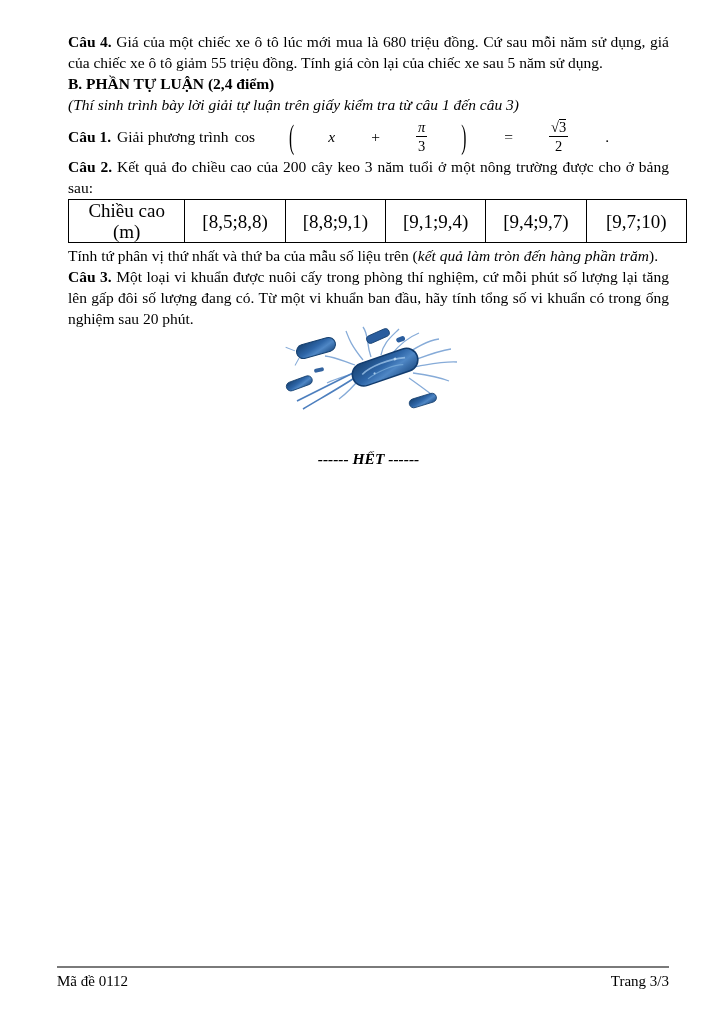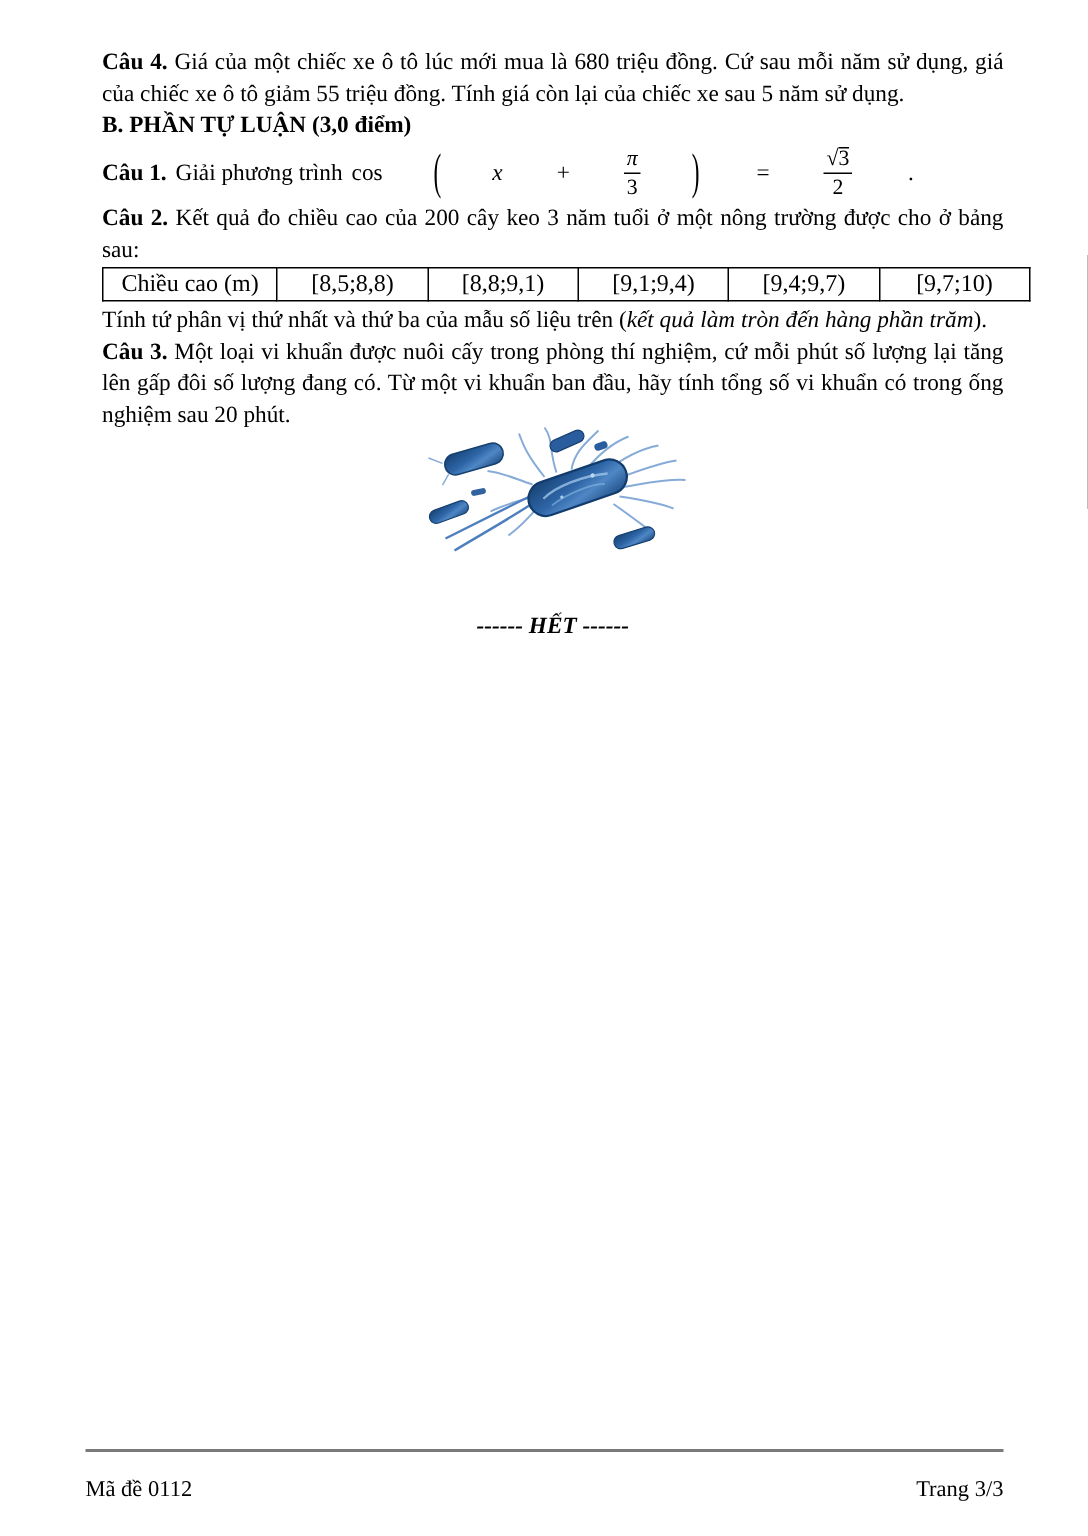--- a/index.html
+++ b/index.html
@@ -61,21 +61,21 @@
   table.data-table {
     border-collapse:collapse;
     margin:1px 0 2px 0;
     width:619px;
   }
   table.data-table td {
     border:1px solid #000;
     text-align:center;
     height:22px;
     padding:0 4px;
-    font-size:16px;
+    font-size:19px;
   }
   td.head-col { width:116px; }
   td.interval-cell { width:100px; font-size:14.5px;margin-top:32px; }
 
   
   .figure-wrap {
     text-align:center;
     margin-top:-14px;
   }
 
@@ -86,36 +86,37 @@
     font-style:italic;
     margin-top:8px;
   }
 
   
   .footer {
     position:absolute;
     left:57px; right:56px;
     top:966px;
     border-top:2px solid #7a7a7a;
-    padding-top:15px;
+    padding-top:3px;
     display:flex;
     justify-content:space-between;
     font-size:15px;
   }
 </style>
 </head>
 <body>
 
 <div class="page">
   <div class="content">
 
     <p class="para"><span class="bold">Câu 4.</span><span> Giá của một chiếc xe ô tô lúc mới mua là 680 triệu đồng. Cứ sau mỗi năm sử dụng, giá của chiếc xe ô tô giảm 55 triệu đồng. Tính giá còn lại của chiếc xe sau 5 năm sử dụng.</span></p>
 
-    <p class="para bold">B. PHẦN TỰ LUẬN (3,0 điểm)</p>
-
+    <p class="para bold">B. PHẦN TỰ LUẬN (2,4 điểm)</p>
+
+    <p class="para italic">(Thí sinh trình bày lời giải tự luận trên giấy kiểm tra từ câu 1 đến câu 3)</p>
 
     <div class="formula-line">
       <span class="bold lead">Câu 1.</span>
       <span class="lead">Giải phương trình</span>
       <span class="math">
         <span>cos</span>
         <span class="bigparen">(</span>
         <span class="mvar">x</span>
         <span class="mop">+</span>
         <span class="frac">

